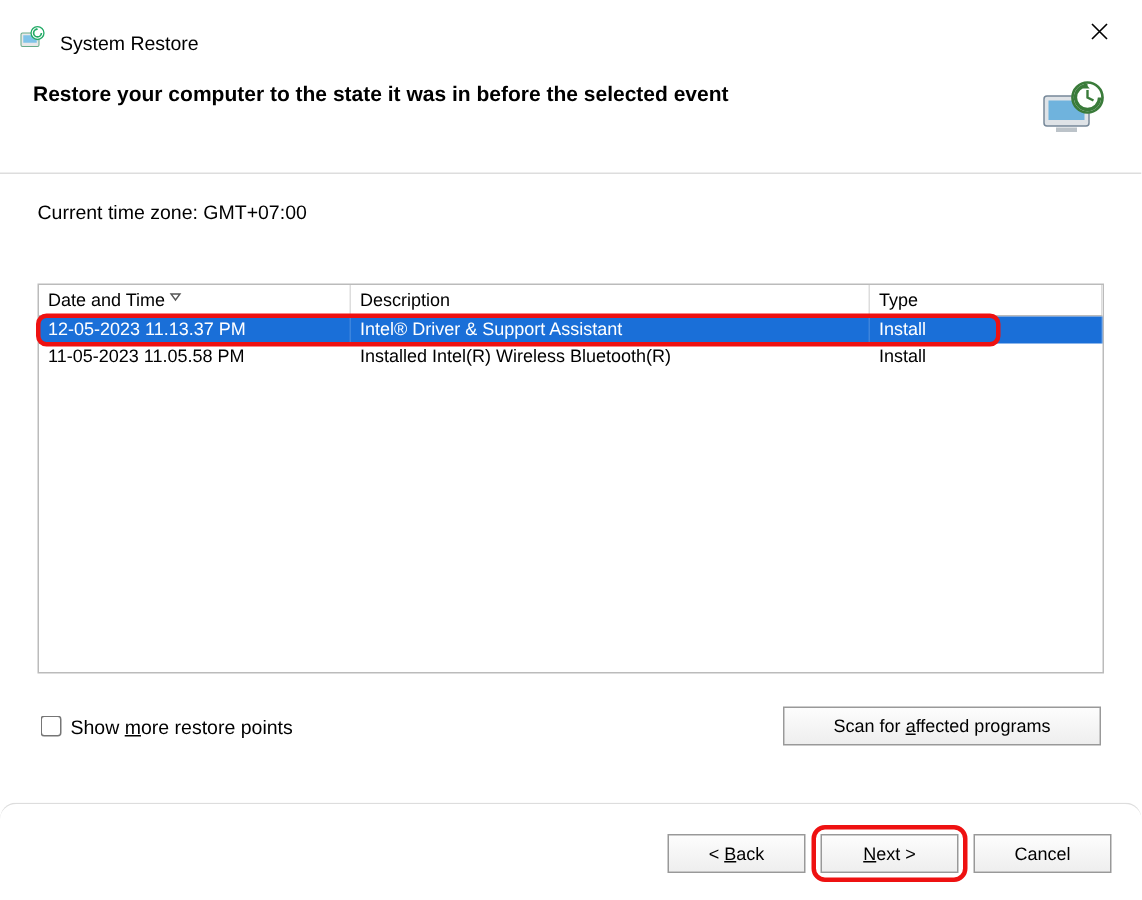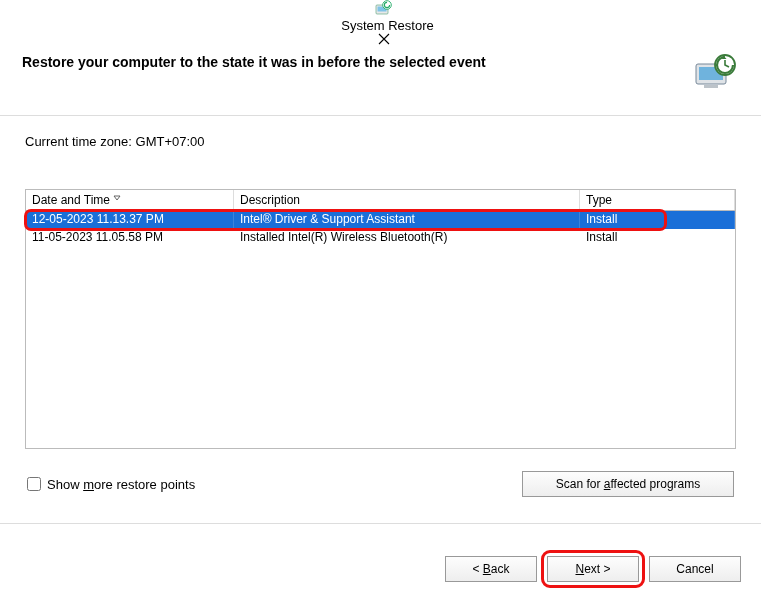--- a/index.html
+++ b/index.html
@@ -1,20 +1,20 @@
 <!DOCTYPE html>
 <html><head>
   <meta charset="utf-8">
   <style>
     * { box-sizing: border-box; margin: 0; padding: 0; }
     html, body { font-family: "Segoe UI", Tahoma, sans-serif; background: #fff; color: #000; }
     body { width: 761px; height: 600px; position: relative; overflow: hidden; }
 
     
-    .title-bar { height: 36px; display: flex; align-items: center; padding: 0 6px 0 12px; flex-direction: column; }
+    .title-bar { height: 36px; display: flex; align-items: flex-end; padding: 0 6px 0 12px; }
     .title-bar .icon-slot { width: 20px; height: 20px; display:flex; align-items:center; justify-content:center; }
     .title-bar .title-text { margin-left: 8px; font-size: 13px; color:#000; }
     .title-bar .spacer { flex: 1; }
     .close-btn { width: 44px; height: 30px; display:flex; align-items:center; justify-content:center; cursor:default; }
 
     
     .header-section { padding: 16px 22px 21px 22px; display:flex; align-items:flex-start; border-bottom:1px solid #ddd; }
     .header-section .instr { font-size: 14px; font-weight: 600; color:#000; flex:1; padding-top:2px; }
     .header-section .wiz-icon { width:48px; height:42px; }
 
@@ -43,21 +43,21 @@
     
     .check-row { display:flex; align-items:center; padding: 22px 2px 0 2px; }
     .check-row input { margin-right:6px; width:14px; height:14px; }
     .check-row label { font-size:13px; }
     .check-row .spacer { flex:1; }
 
     
     .scan-btn { min-width: 212px; height:26px; font-size:12px; border:1px solid #999; background:linear-gradient(#fdfdfd,#eee); padding:0 14px; cursor:default; }
 
     
-    .footer { position:absolute; left:0; right:0; bottom:0; border-top:1px solid #ddd; padding:32px 20px 18px 20px; display:flex; justify-content:flex-end; gap:10px; }
+    .footer { position:absolute; left:0; right:0; bottom:0; border-top:1px solid #ddd; padding:20px 20px 18px 20px; display:flex; justify-content:flex-end; gap:10px;border-radius:11px; }
     .wiz-btn { width:92px; height:26px; font-size:12px; border:1px solid #999; background:linear-gradient(#fdfdfd,#eee); cursor:default; }
     .next-wrap { position:relative; display:inline-block; }
     .next-frame { position:absolute; left:-6px; top:-6px; right:-6px; bottom:-6px; border:3px solid #e11; border-radius:9px; pointer-events:none; }
 
     .ul { text-decoration: underline; }
     .sort-caret svg { display:block; }
   </style>
 </head>
 <body>
 

